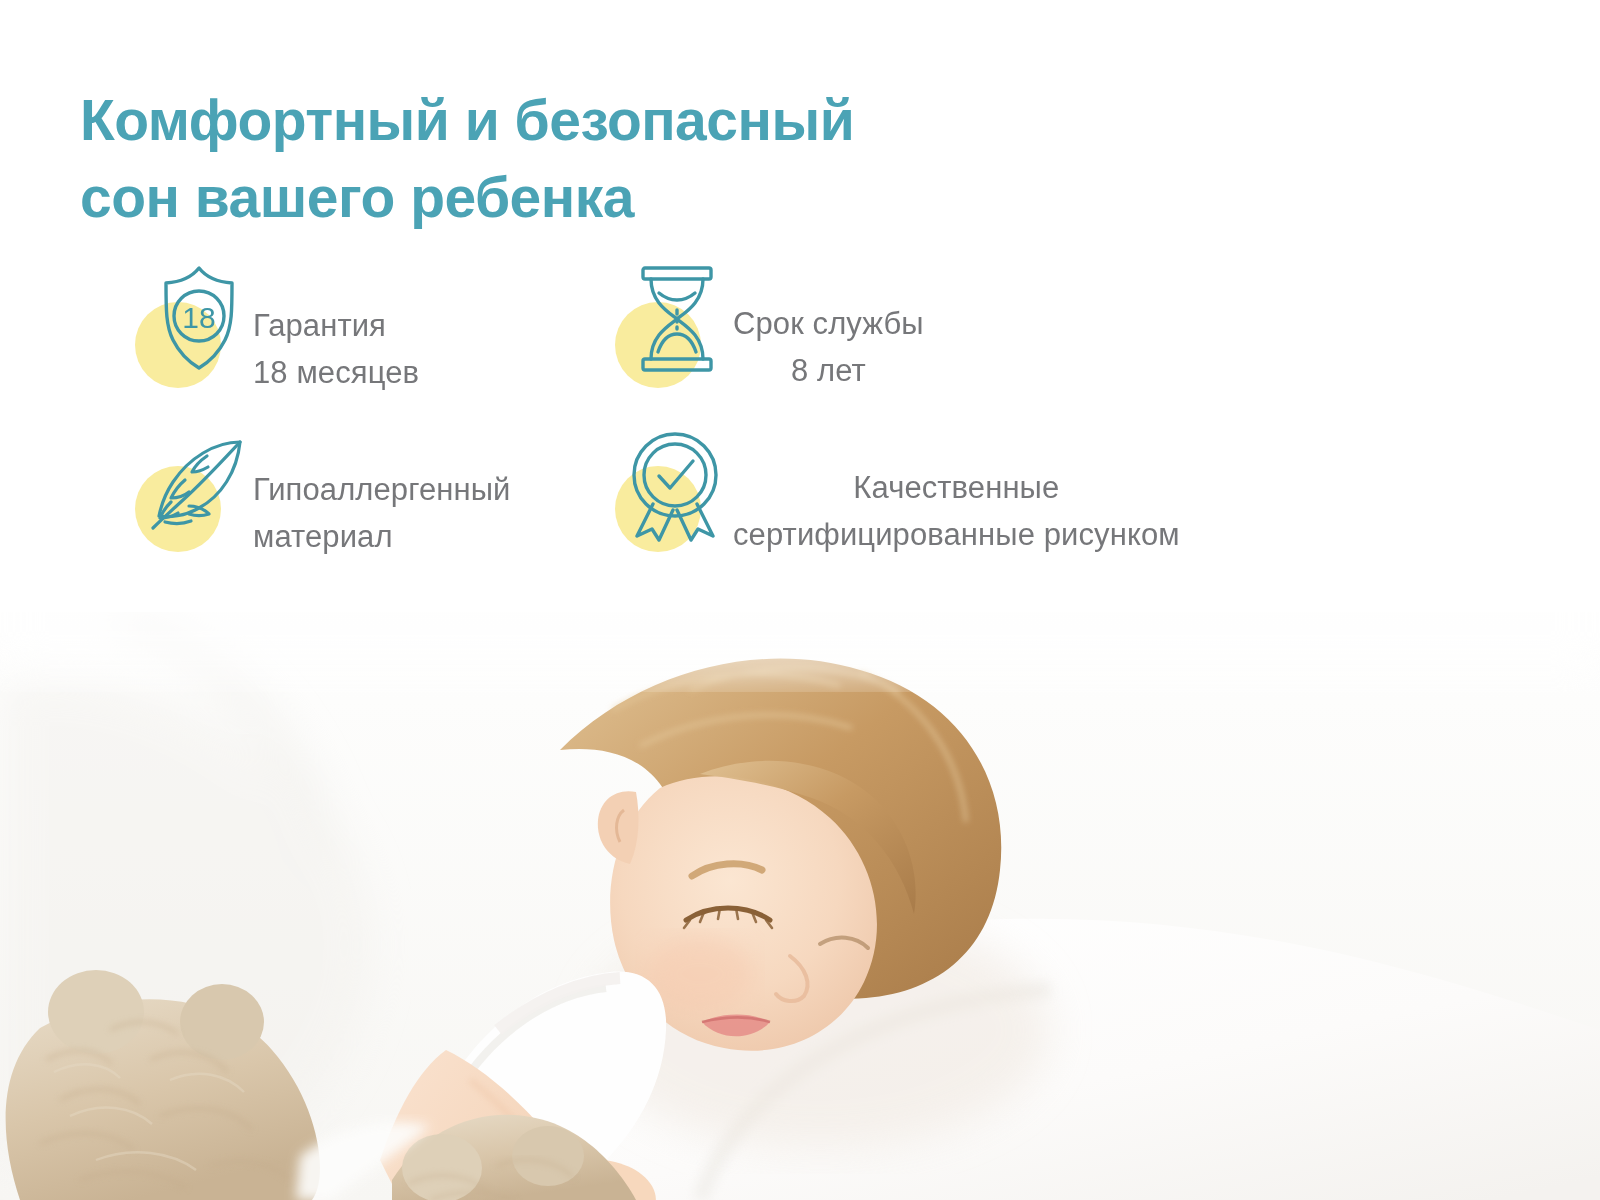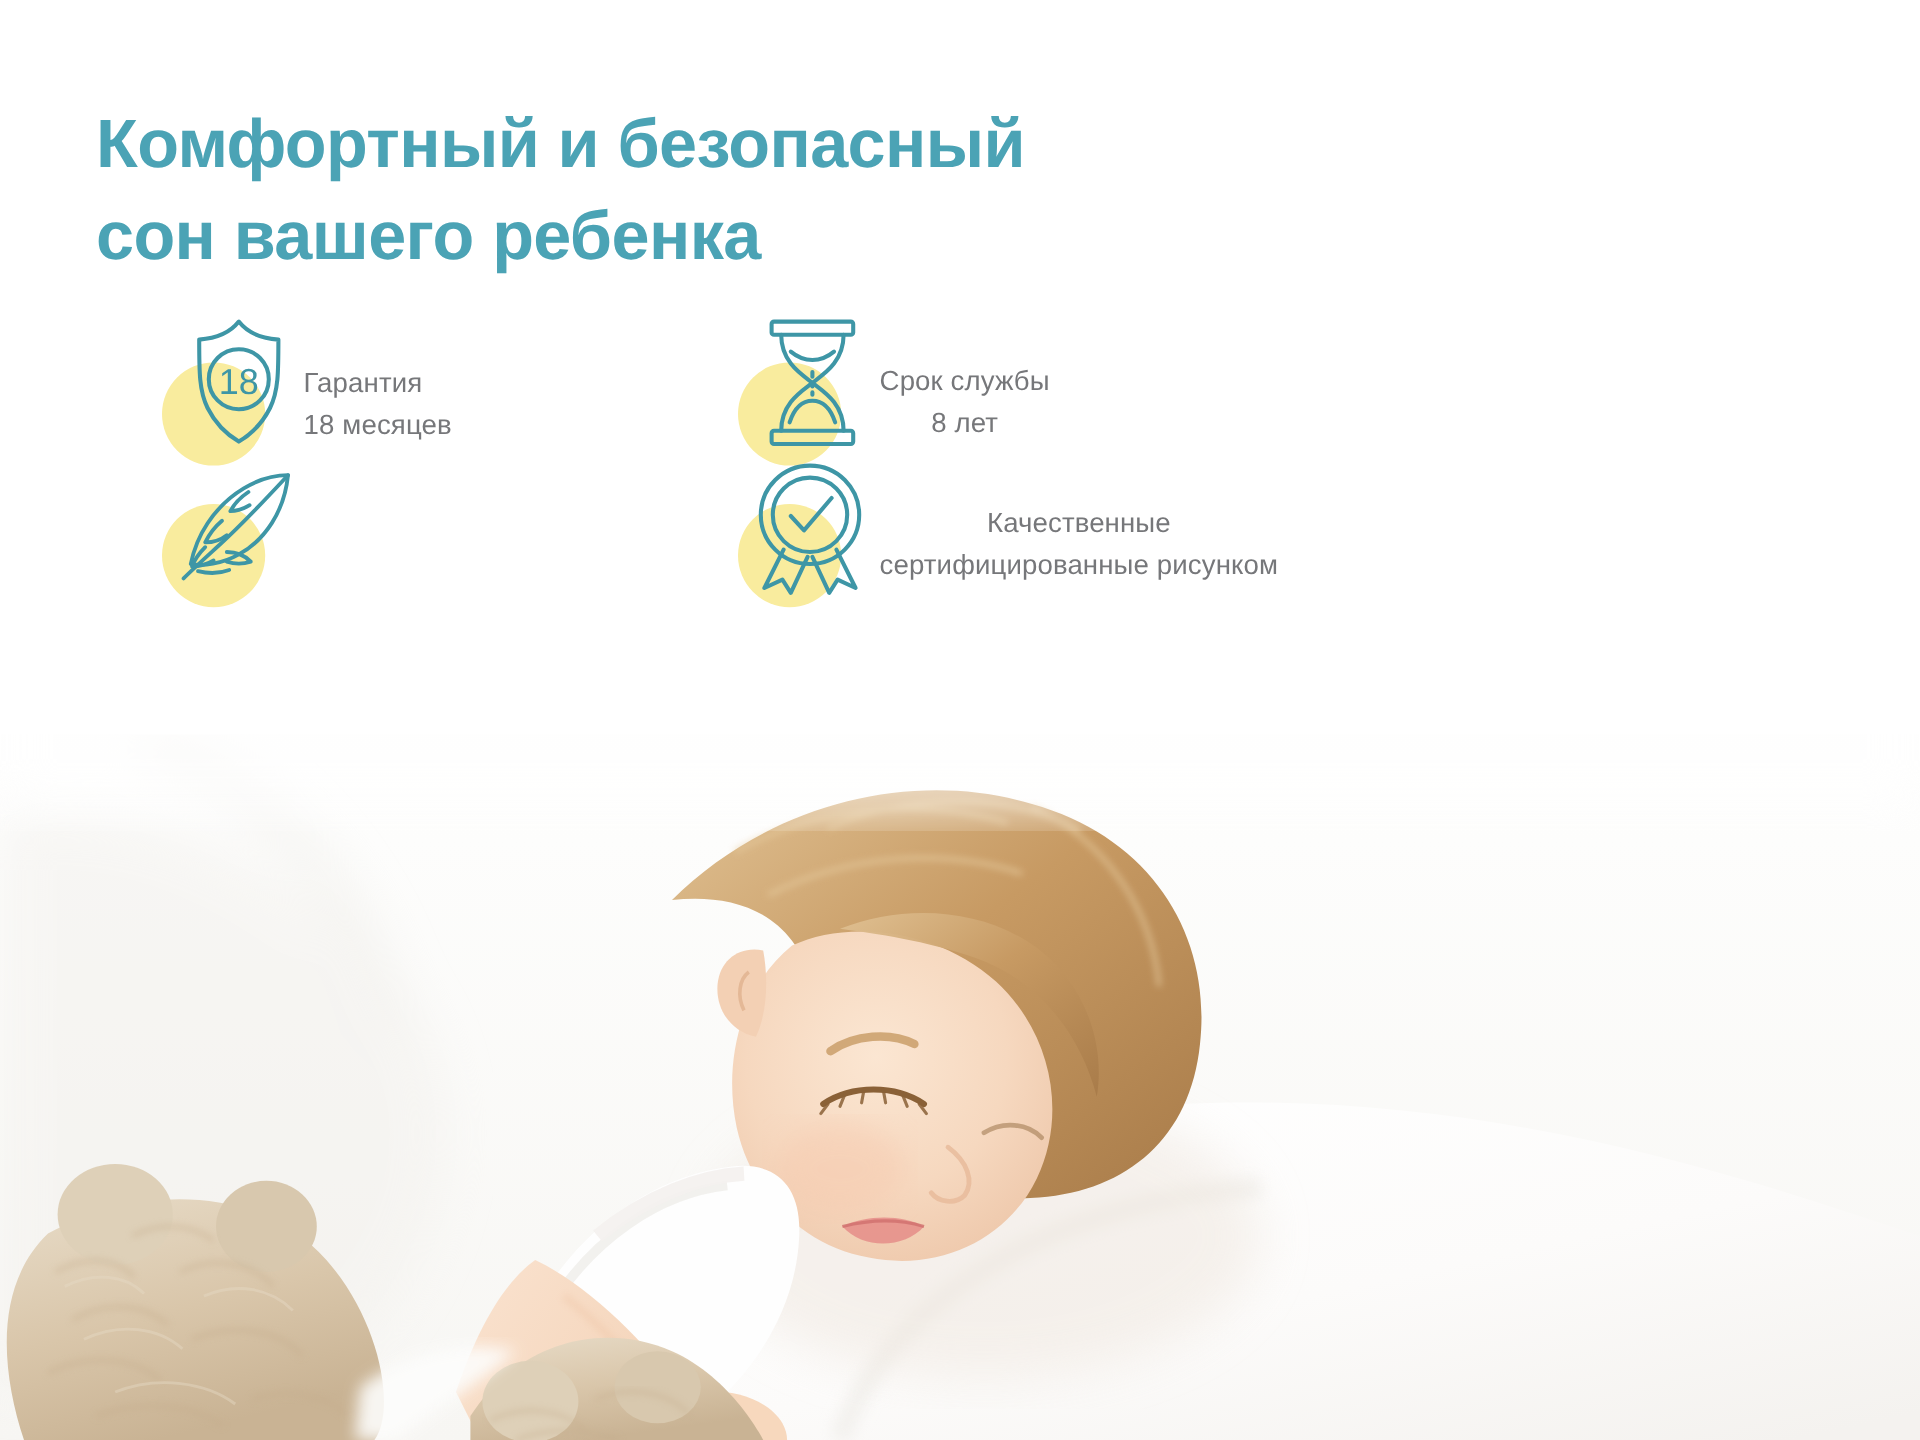--- a/index.html
+++ b/index.html
@@ -38,21 +38,21 @@
   .features {
     position: absolute;
     left: 135px;
     top: 262px;
     width: 1340px;
   }
   .feature-row {
     display: flex;
     align-items: flex-start;
   }
-  .feature-row.row-1 { }
+  .feature-row.row-1 { margin-bottom: 30px; }
 
   .feature {
     display: flex;
     align-items: flex-start;
   }
   .feature.col-1 { width: 480px; }
   .feature.col-2 { width: 780px; text-align: center; }
 
   .feature-icon-wrap {
     position: relative;
@@ -70,21 +70,21 @@
     background: #f9ec9e;
   }
   .feature-icon {
     position: absolute;
     left: 18px;
     top: 2px;
   }
 
   .feature-text {
     padding-top: 40px;
-    font-size: 23px;
+    font-size: 31px;
     line-height: 1.52;
     color: #76777a;
     white-space: pre-line;
     letter-spacing: 0.1px;
   }
   .feature.col-2 .feature-text { padding-top: 38px; }
 
   
   .photo {
     position: absolute;
@@ -167,20 +167,22 @@
                        C24 82 40 80 54 72 C76 60 92 36 95 6 Z"></path>
               <path d="M95 6 C80 22 58 46 38 64 C26 75 16 84 8 92"></path>
               <path d="M62 20 C56 24 50 30 47 36 C52 36 58 34 63 31"></path>
               <path d="M40 44 C34 49 29 56 26 62 C32 62 39 60 44 56"></path>
               <path d="M26 66 C21 71 17 77 15 82 C21 82 28 80 33 77"></path>
               <path d="M44 78 C50 80 58 80 64 78 C58 72 50 70 44 70"></path>
               <path d="M20 86 C28 88 38 88 46 85"></path>
             </svg>
           </span>
         </div>
+        <div class="feature-text">Гипоаллергенный
+материал</div>
       </div>
 
       <div class="feature col-2">
         <div class="feature-icon-wrap">
           <div class="feature-blob"></div>
           <span class="feature-icon" style="left:12px;top:4px;">
             <svg width="96" height="112" viewBox="0 0 96 112" fill="none" stroke="#3e96a6" stroke-width="3.4" stroke-linecap="round" stroke-linejoin="round">
               <circle cx="48" cy="45" r="41"></circle>
               <circle cx="48" cy="45" r="31"></circle>
               <path d="M32 46 L43 58 L66 31"></path>

